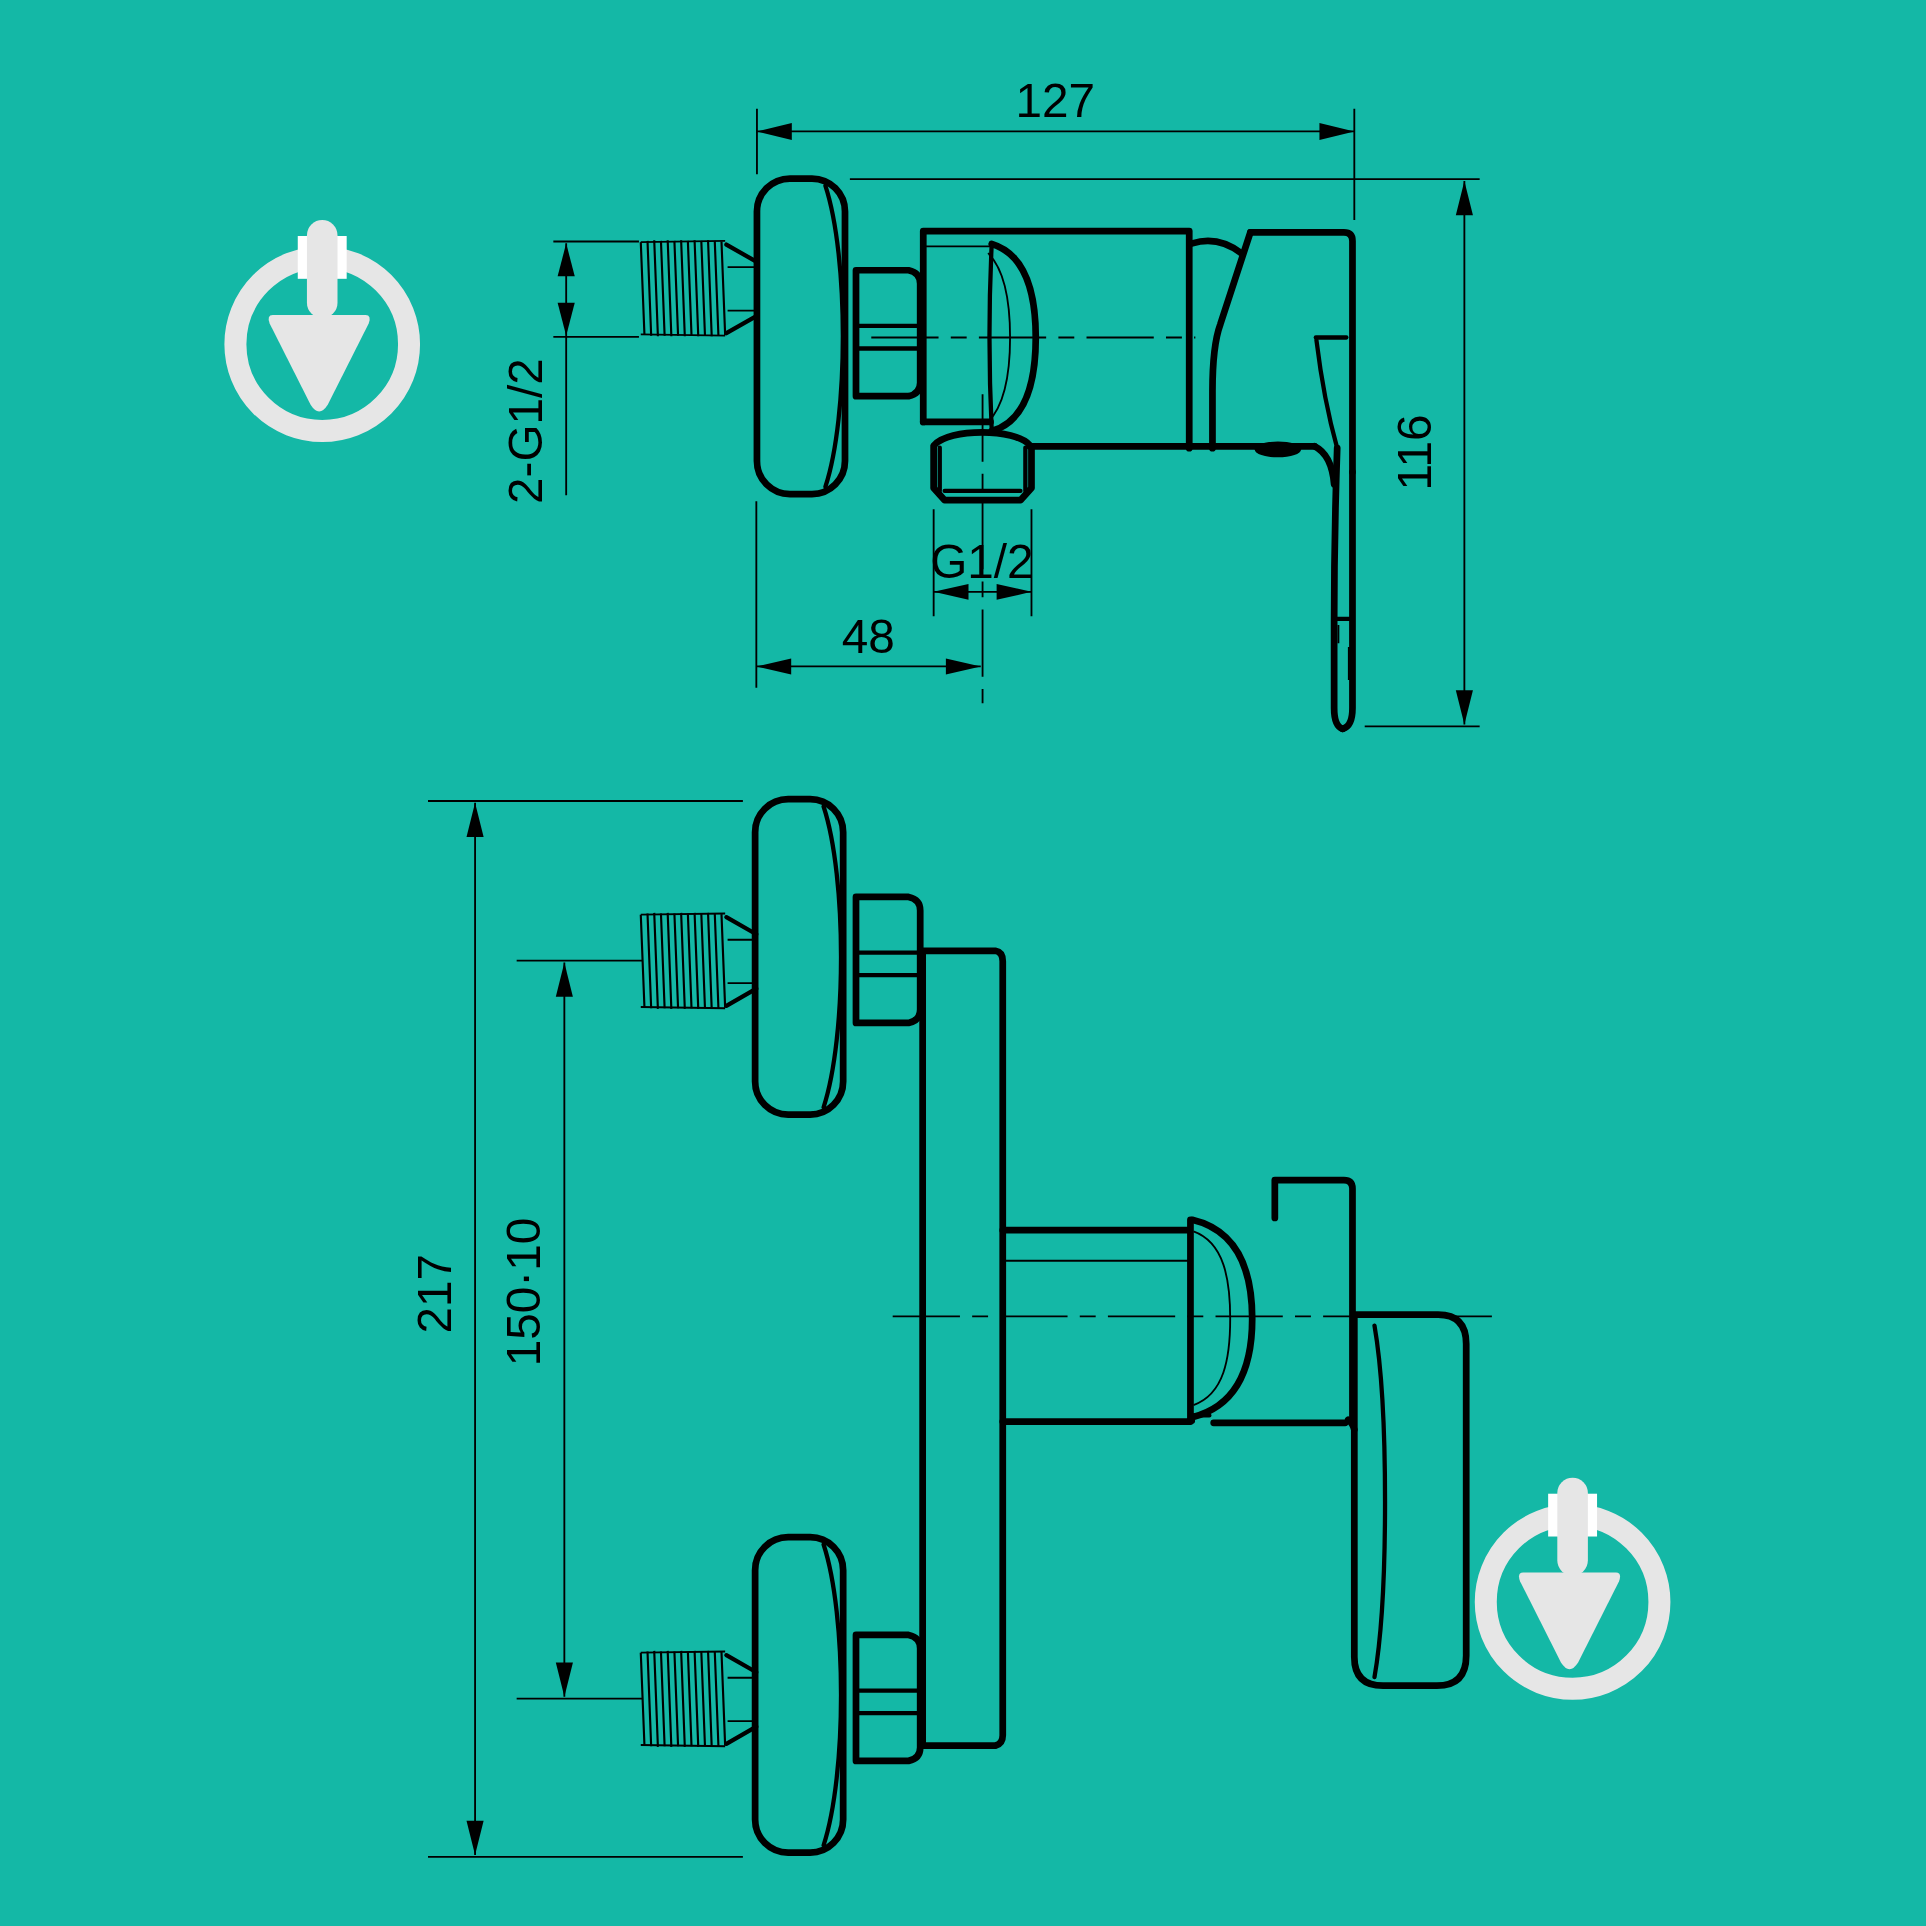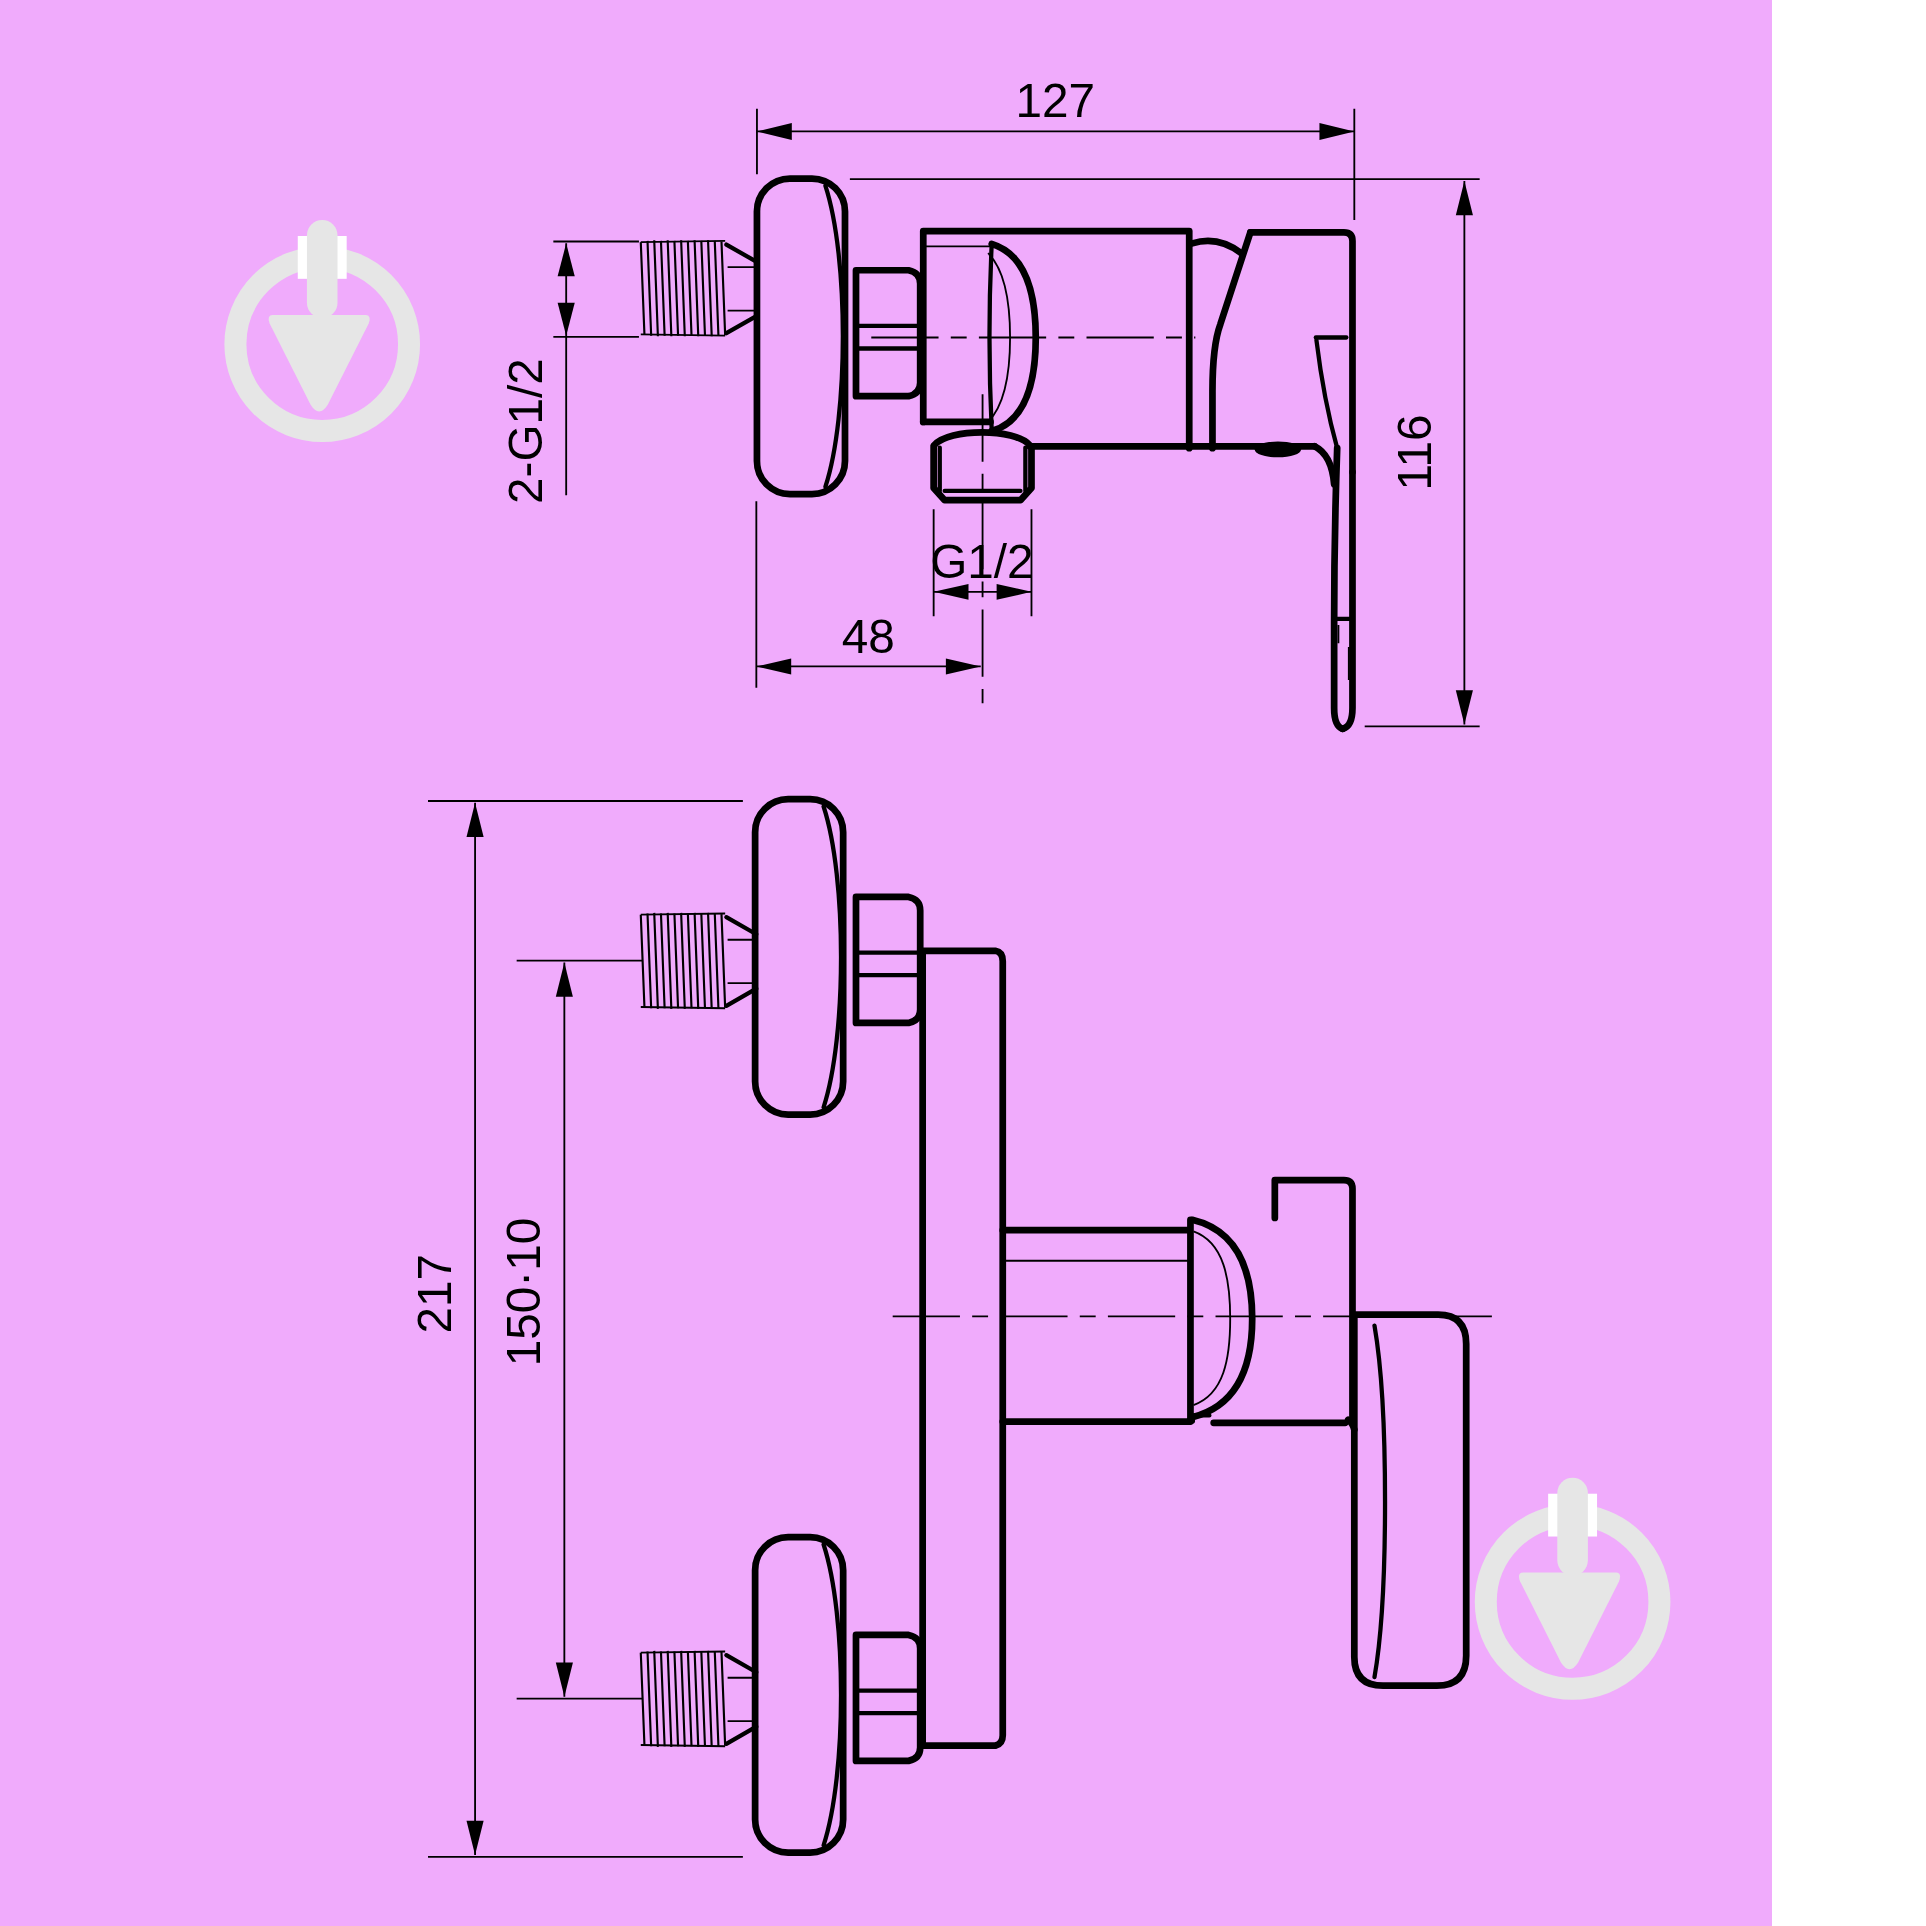--- a/index.html
+++ b/index.html
@@ -1,16 +1,16 @@
 <!DOCTYPE html>
 <html style="font-size:9.8px"><head>
 <meta charset="utf-8">
 <style>
   html,body{margin:0;padding:0;background:#ffffff;}
-  .canvas{position:relative;width:1772px;height:1926px;background:#f0abfc;overflow:hidden;}
+  .canvas{position:relative;width:1926px;height:1926px;background:#14b8a6;overflow:hidden;}
   svg{display:block;}
   text{font-family:"Liberation Sans","DejaVu Sans",sans-serif;fill:#000000;}
   .dim-text{font-size:78px;}
   .thick{stroke:#000;stroke-width:11;fill:none;stroke-linecap:round;stroke-linejoin:round;}
   .med{stroke:#000;stroke-width:7;fill:none;stroke-linecap:round;}
   .thin{stroke:#000;stroke-width:3;fill:none;}
   .thread{stroke:#000;stroke-width:3.5;fill:none;}
   .cl{stroke:#000;stroke-width:3;fill:none;stroke-dasharray:110 20 26 20;}
   .arrow{fill:#000;stroke:none;}
   .wm{fill:#e6e6e6;}

